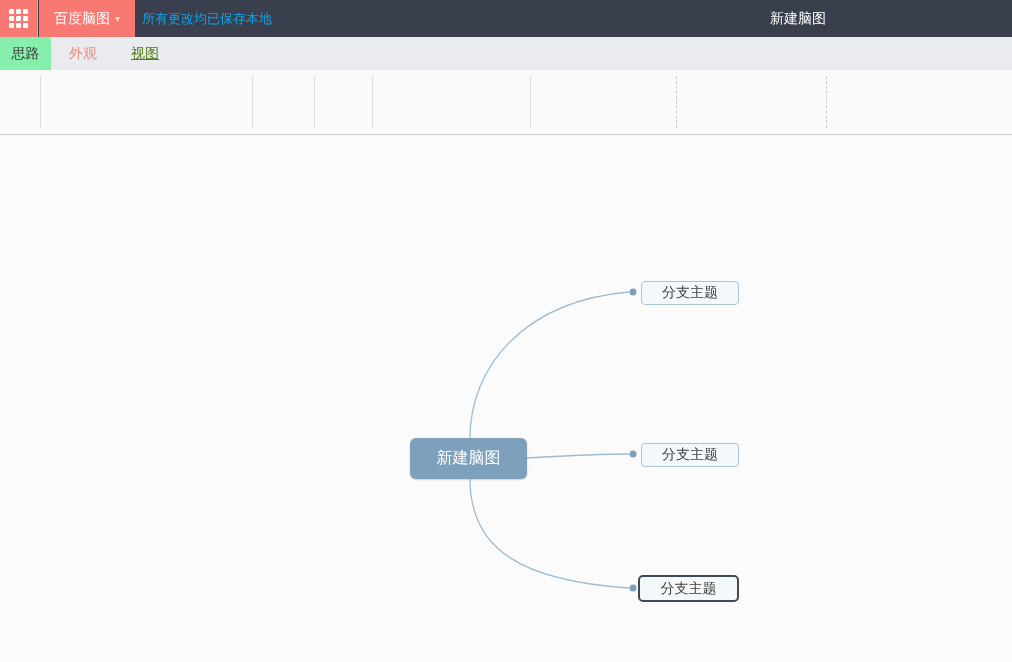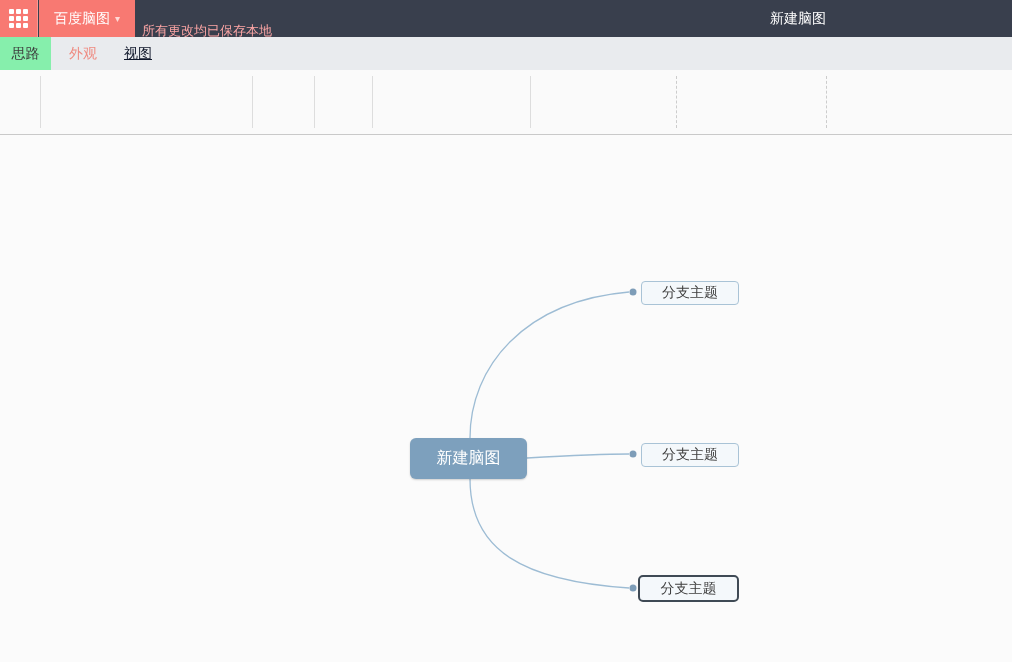--- a/index.html
+++ b/index.html
@@ -10,31 +10,31 @@
   
   .topbar { position:absolute; left:0; top:0; width:1012px; height:37px; background:#393f4d; }
   .appmenu-btn { position:absolute; left:0; top:0; width:38px; height:37px; background:#f87972; cursor:pointer;
                  display:flex; align-items:center; justify-content:center; border-right:1px solid #fb9a94; }
   .grid-icon { display:grid; grid-template-columns:repeat(3,5px); grid-template-rows:repeat(3,5px); gap:2px; }
   .grid-icon i { background:#fff; border-radius:1px; }
   .appname-btn { position:absolute; left:39px; top:0; width:96px; height:37px; background:#f87972; color:#fff;
                  font-size:14px; display:flex; align-items:center; justify-content:center; gap:5px; cursor:pointer; }
   .appname-btn .caret { font-size:10px; color:#ffd9d6; }
   .save-status { position:absolute; left:142px; top:0; height:37px; display:flex; align-items:center;
-                 color:#fca5a5; font-size:13px;margin-top:12px; }
+                 color:#0ea5e9; font-size:13px; }
   .doc-title { position:absolute; left:770px; top:0; height:37px; display:flex; align-items:center;
                color:#fff; font-size:14px; }
 
   
   .tabbar { position:absolute; left:0; top:37px; width:1012px; height:33px; background:#e9ebee; }
   .tab { position:absolute; top:0; height:33px; display:flex; align-items:center; justify-content:center;
          font-size:14px; cursor:pointer; }
   .tab-idea { left:0; width:51px; background:#86efac; color:#3c3c3c; }
   .tab-appearance { left:58px; width:50px; color:#ef8a80; }
-  .tab-view { left:113px; width:50px; color:#0f172a;text-decoration:underline; }
+  .tab-view { left:120px; width:50px; color:#4d7c0f;text-decoration:underline; }
 
   
   .toolbar { position:absolute; left:0; top:70px; width:1012px; height:65px; background:#fafafa;
              border-bottom:1px solid #c9c9c9; }
   .vsep { position:absolute; top:6px; height:52px; width:0; border-left:1px solid #ddd; }
   .vsep.dashed { border-left:1px dashed #ccc; }
   .tb-text { font-size:12px; color:#4a4a4a; }
   .tb-btn { display:flex; align-items:center; gap:4px; cursor:pointer; position:absolute; height:18px; }
   .caret-sm { font-size:9px; color:#333; }
 

